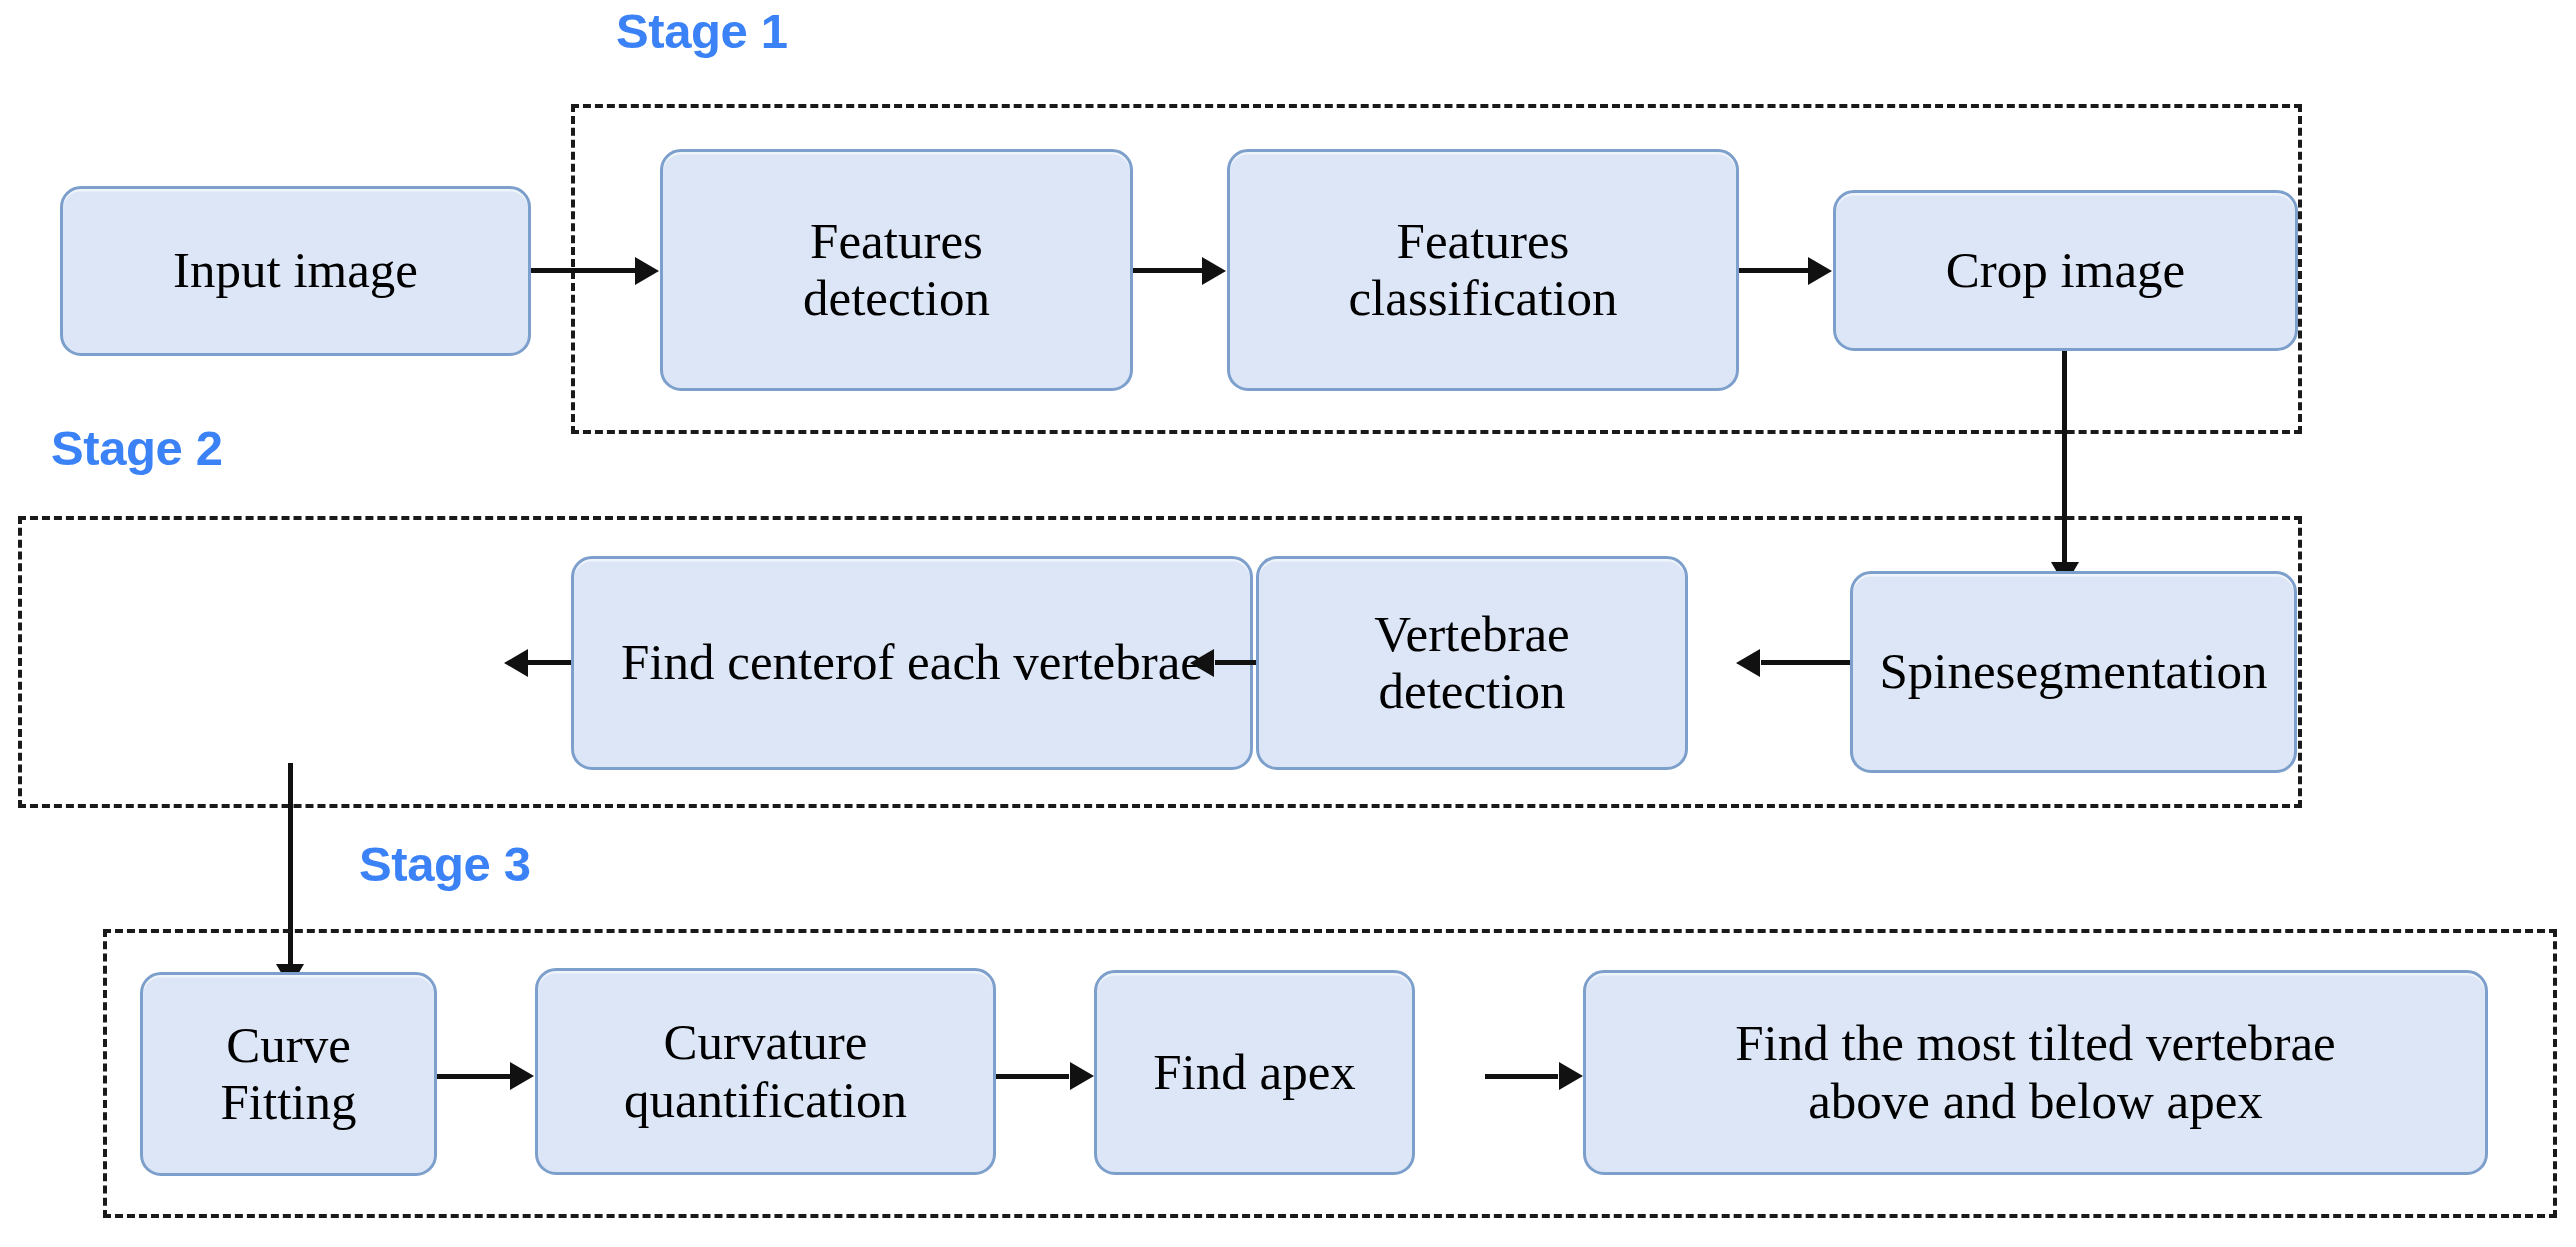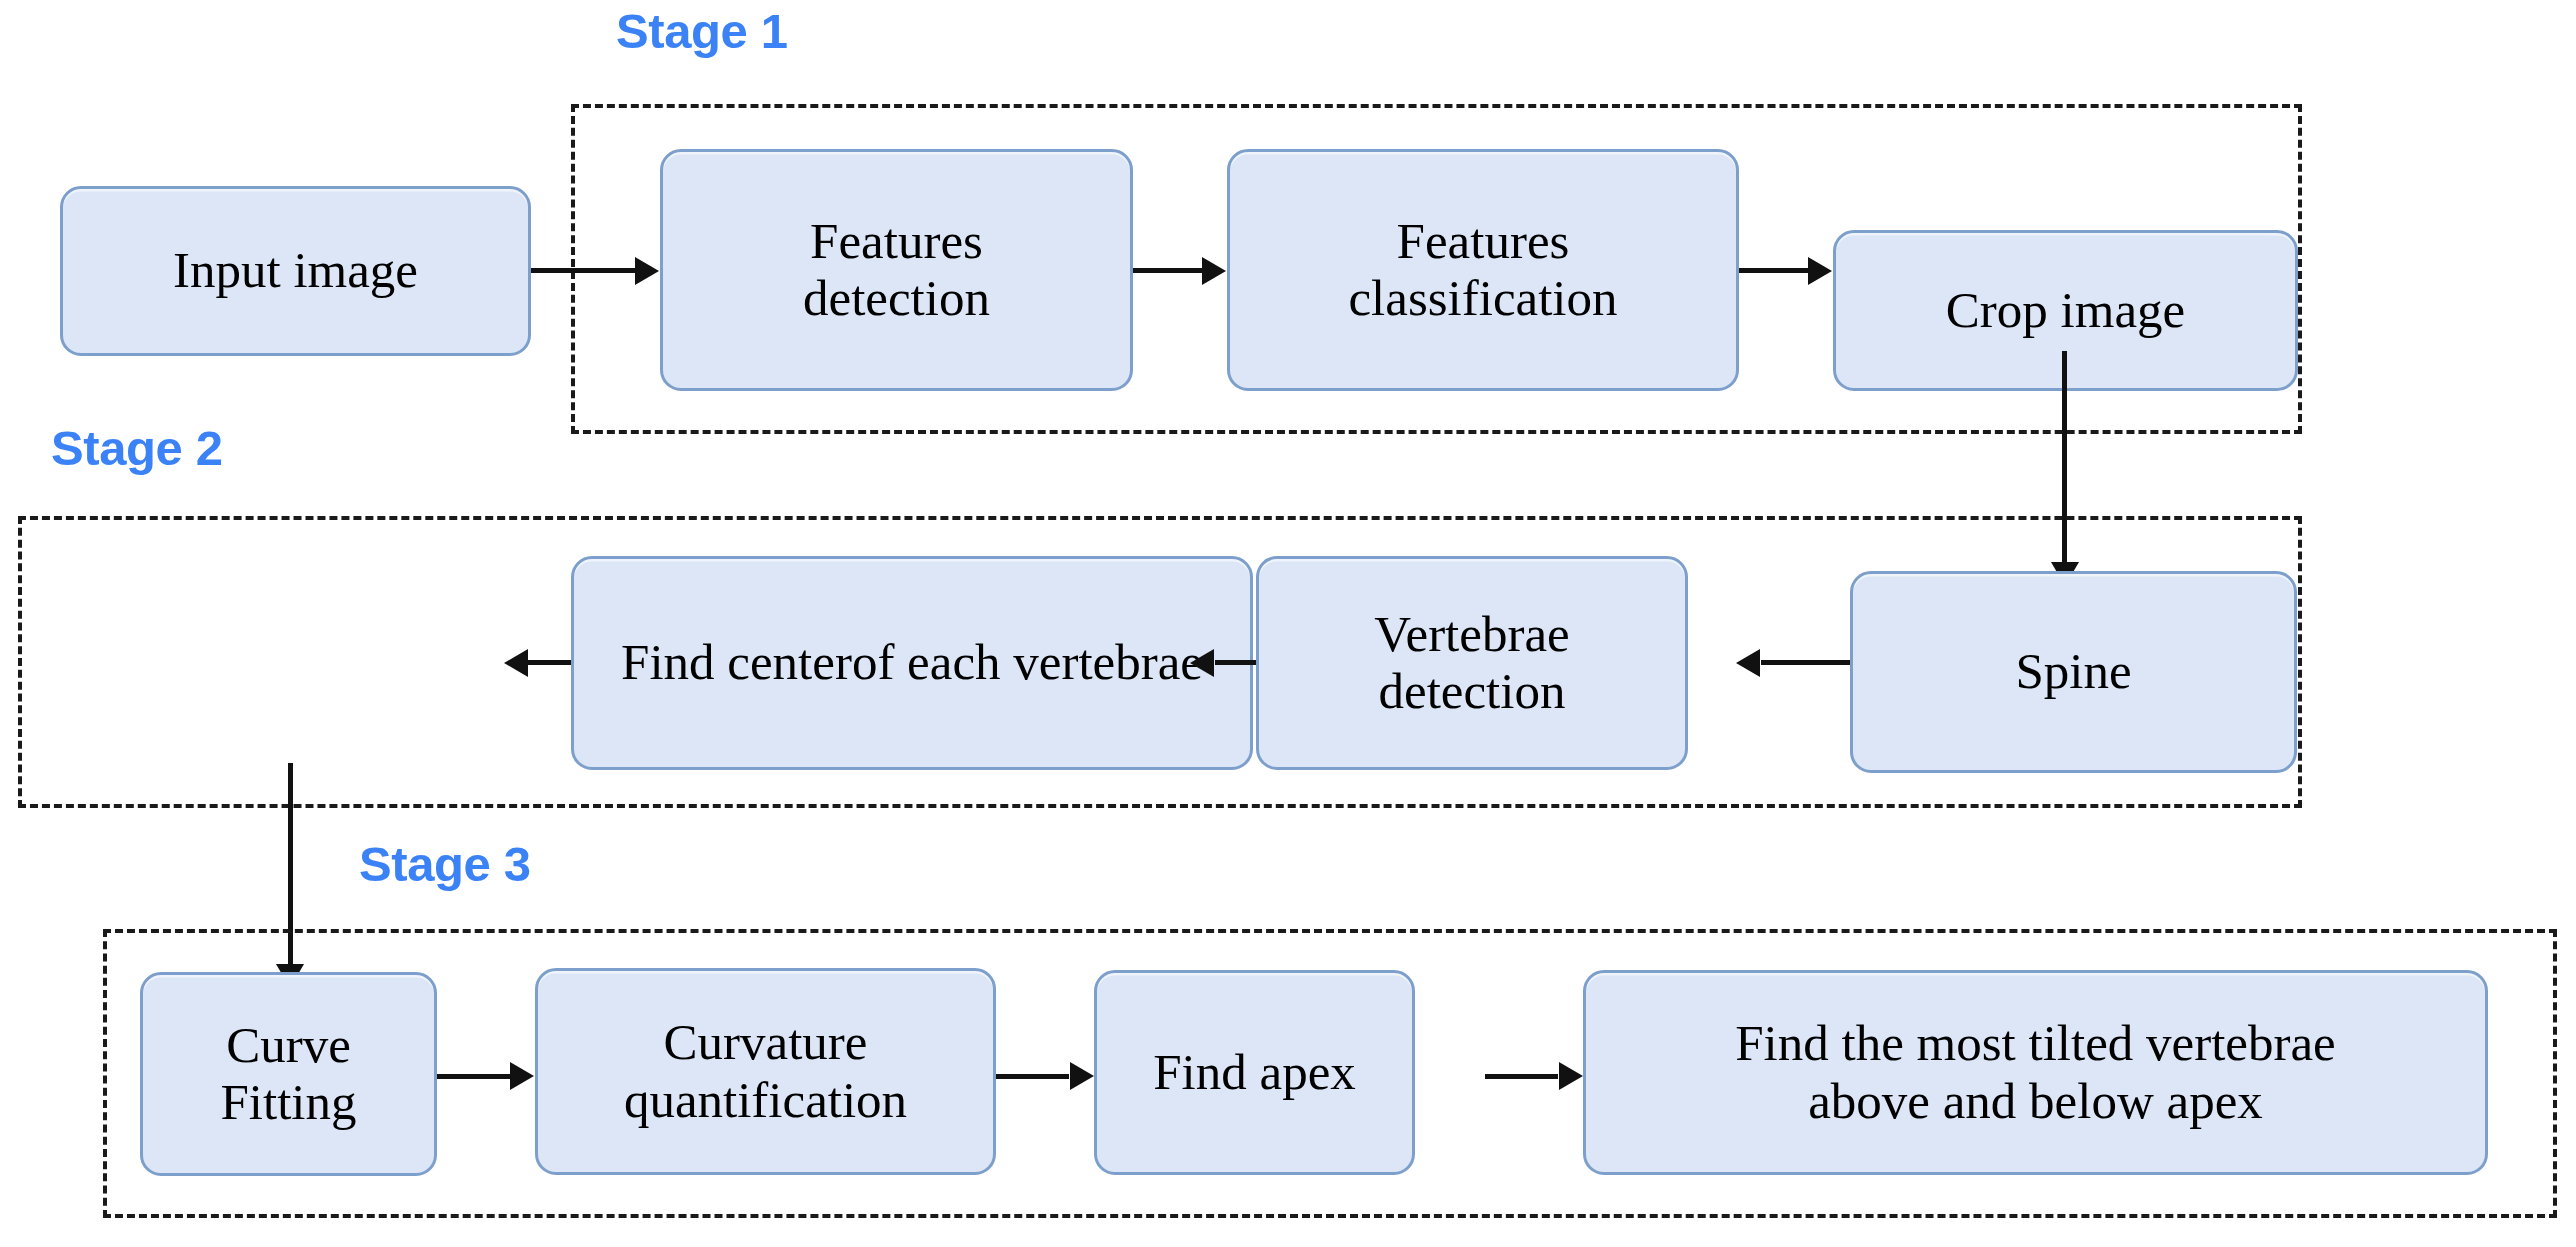--- a/index.html
+++ b/index.html
@@ -113,21 +113,21 @@
   <div class="arrow-right" style="left:1202px; top:257px;"></div>
 
   <div class="pbox" style="left:1227px; top:149px; width:512px; height:242px; flex-direction:column;">
     <span>Features</span>
     <span>classification</span>
   </div>
 
   <div class="hline" style="left:1739px; top:268px; width:69px;"></div>
   <div class="arrow-right" style="left:1808px; top:257px;"></div>
 
-  <div class="pbox" style="left:1833px; top:190px; width:465px; height:161px;margin-top:40px;">
+  <div class="pbox" style="left:1833px; top:190px; width:465px; height:161px;">
     <span>Crop image</span>
   </div>
 
   <div class="vline" style="left:2062px; top:351px; height:216px;"></div>
   <div class="arrow-down" style="left:2051px; top:562px;"></div>
 
   <div class="stage-title" style="left:51px; top:424px;">Stage 2</div>
 
   <div class="stage-box" style="left:18px; top:516px; width:2284px; height:292px;"></div>
 
@@ -146,20 +146,21 @@
   <div class="pbox" style="left:1256px; top:556px; width:432px; height:214px; flex-direction:column;">
     <span>Vertebrae</span>
     <span>detection</span>
   </div>
 
   <div class="hline" style="left:1761px; top:660px; width:90px;"></div>
   <div class="arrow-left" style="left:1736px; top:649px;"></div>
 
   <div class="pbox" style="left:1850px; top:571px; width:447px; height:202px; flex-direction:row;">
     <span>Spine</span>
+    <span>segmentation</span>
   </div>
 
   <div class="vline" style="left:288px; top:763px; height:205px;"></div>
   <div class="arrow-down" style="left:276px; top:964px;"></div>
 
   <div class="stage-title" style="left:359px; top:840px;">Stage 3</div>
 
   <div class="stage-box" style="left:103px; top:929px; width:2454px; height:289px;"></div>
 
   <div class="pbox" style="left:140px; top:972px; width:297px; height:204px; flex-direction:column;">

